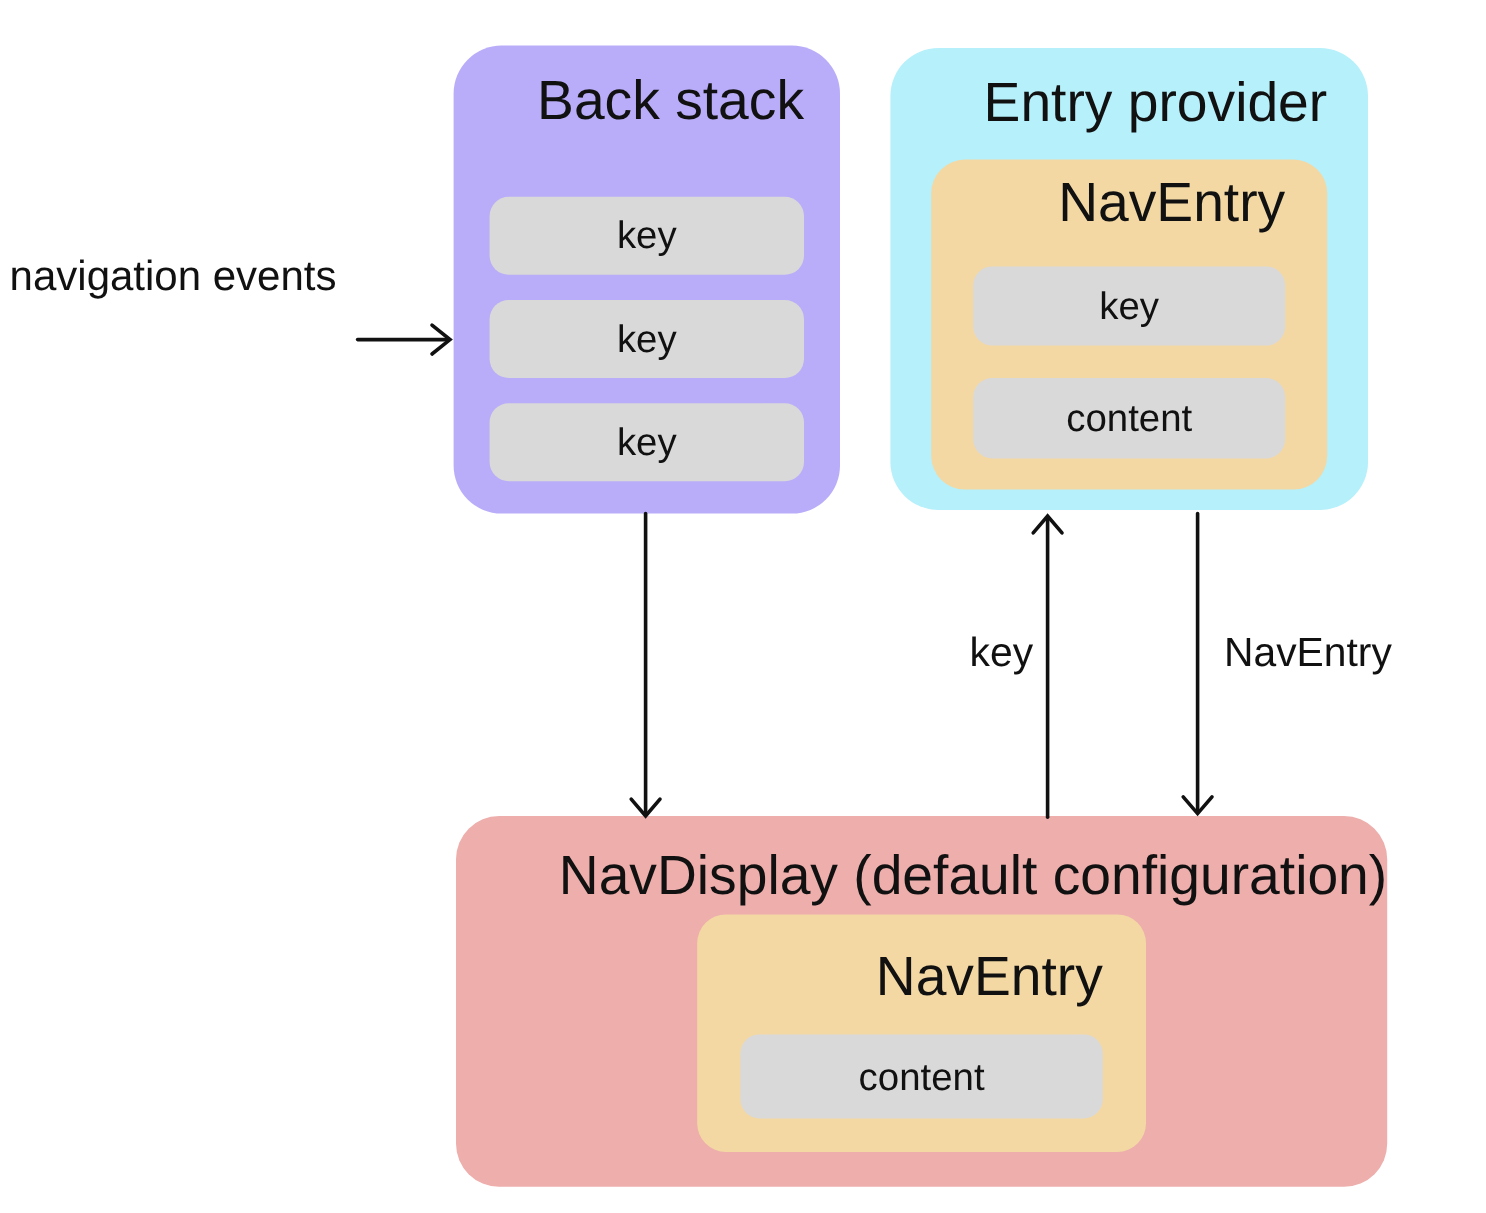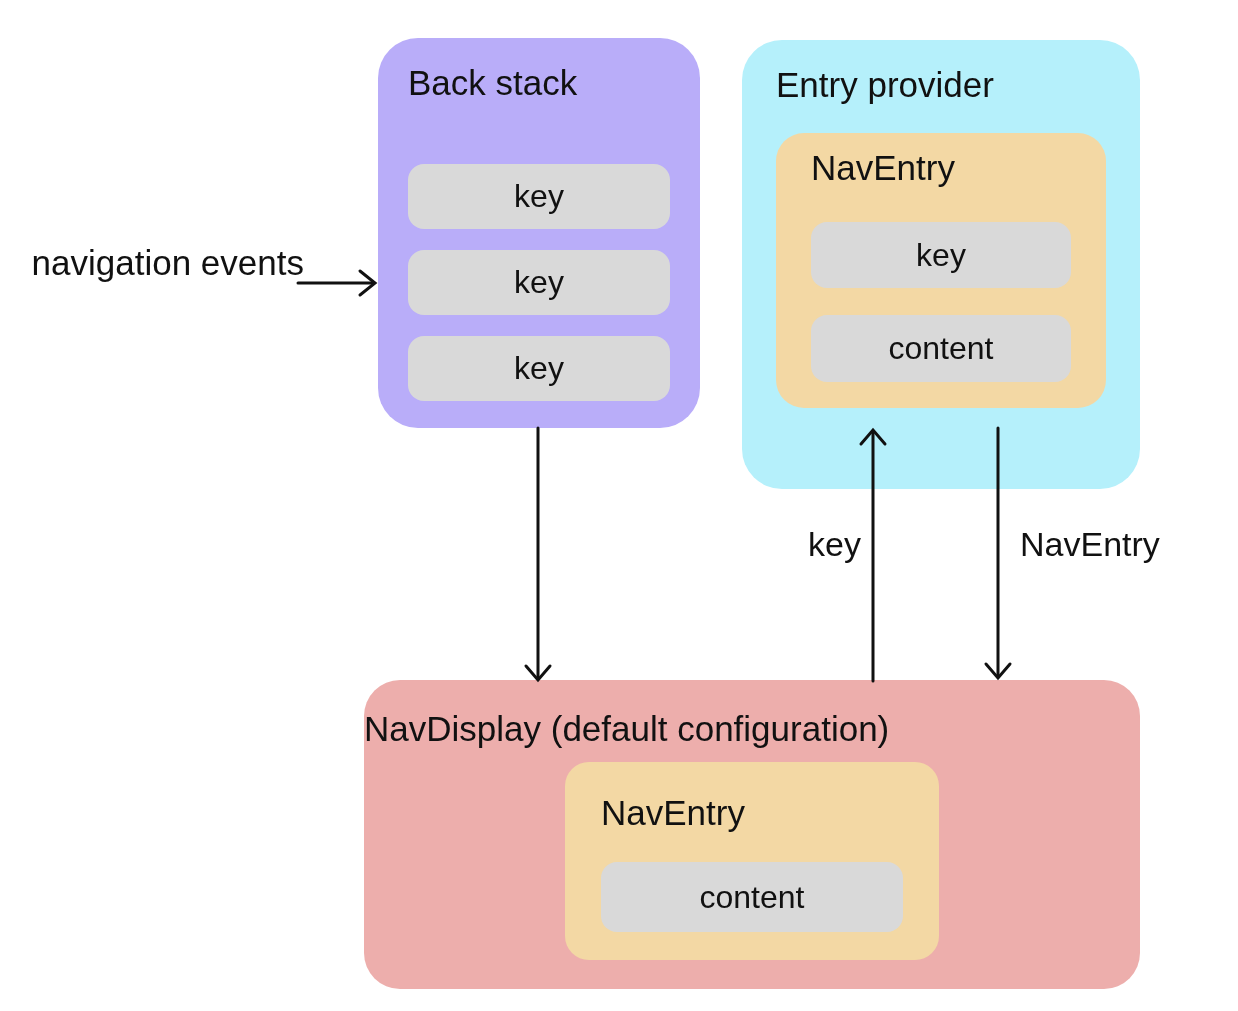--- a/index.html
+++ b/index.html
@@ -23,32 +23,32 @@
     width: 1238px;
     height: 1011px;
     background: var(--background);
     overflow: hidden;
   }
   .abs { position: absolute; }
 
   
   .nav-events {
     left: 8px;
-    top: 240px;
+    top: 208px;
     width: 296px;
-    text-align: right;
+    text-align: left;
     font-size: 35px;
     line-height: 45px;
     color: var(--text);
   }
 
   
   .box-title {
-    text-align: left;
-    font-size: 35px;
+    text-align: right;
+    font-size: 46px;
     line-height: 46px;
     color: var(--text);
   }
   .pill {
     background: var(--gray);
     border-radius: 16px;
     display: flex;
     align-items: center;
     justify-content: center;
     font-size: 32px;
@@ -71,39 +71,39 @@
     flex-direction: column;
     gap: 21px;
   }
   .back-stack .pill { height: 65px; }
 
   
   .entry-provider {
     left: 742px;
     top: 40px;
     width: 398px;
-    height: 449px;
+    height: 385px;
     background: var(--cyan);
     border-radius: 40px;
     padding: 22px 34px 0;
   }
   .nav-entry-outer {
     margin-top: 25px;
     background: var(--orange);
     border-radius: 28px;
     width: 330px;
     height: 275px;
     padding: 12px 35px 0;
   }
   .nav-entry-outer .pill-key { height: 66px; margin-top: 31px; }
   .nav-entry-outer .pill-content { height: 67px; margin-top: 27px; }
 
   
   .nav-display {
-    left: 364px;
+    left: 380px;
     top: 680px;
     width: 776px;
     height: 309px;
     background: var(--pink);
     border-radius: 36px;
     padding: 26px 0 0;
   }
   .nav-display-entry {
     margin: 10px auto 0;
     background: var(--orange);

